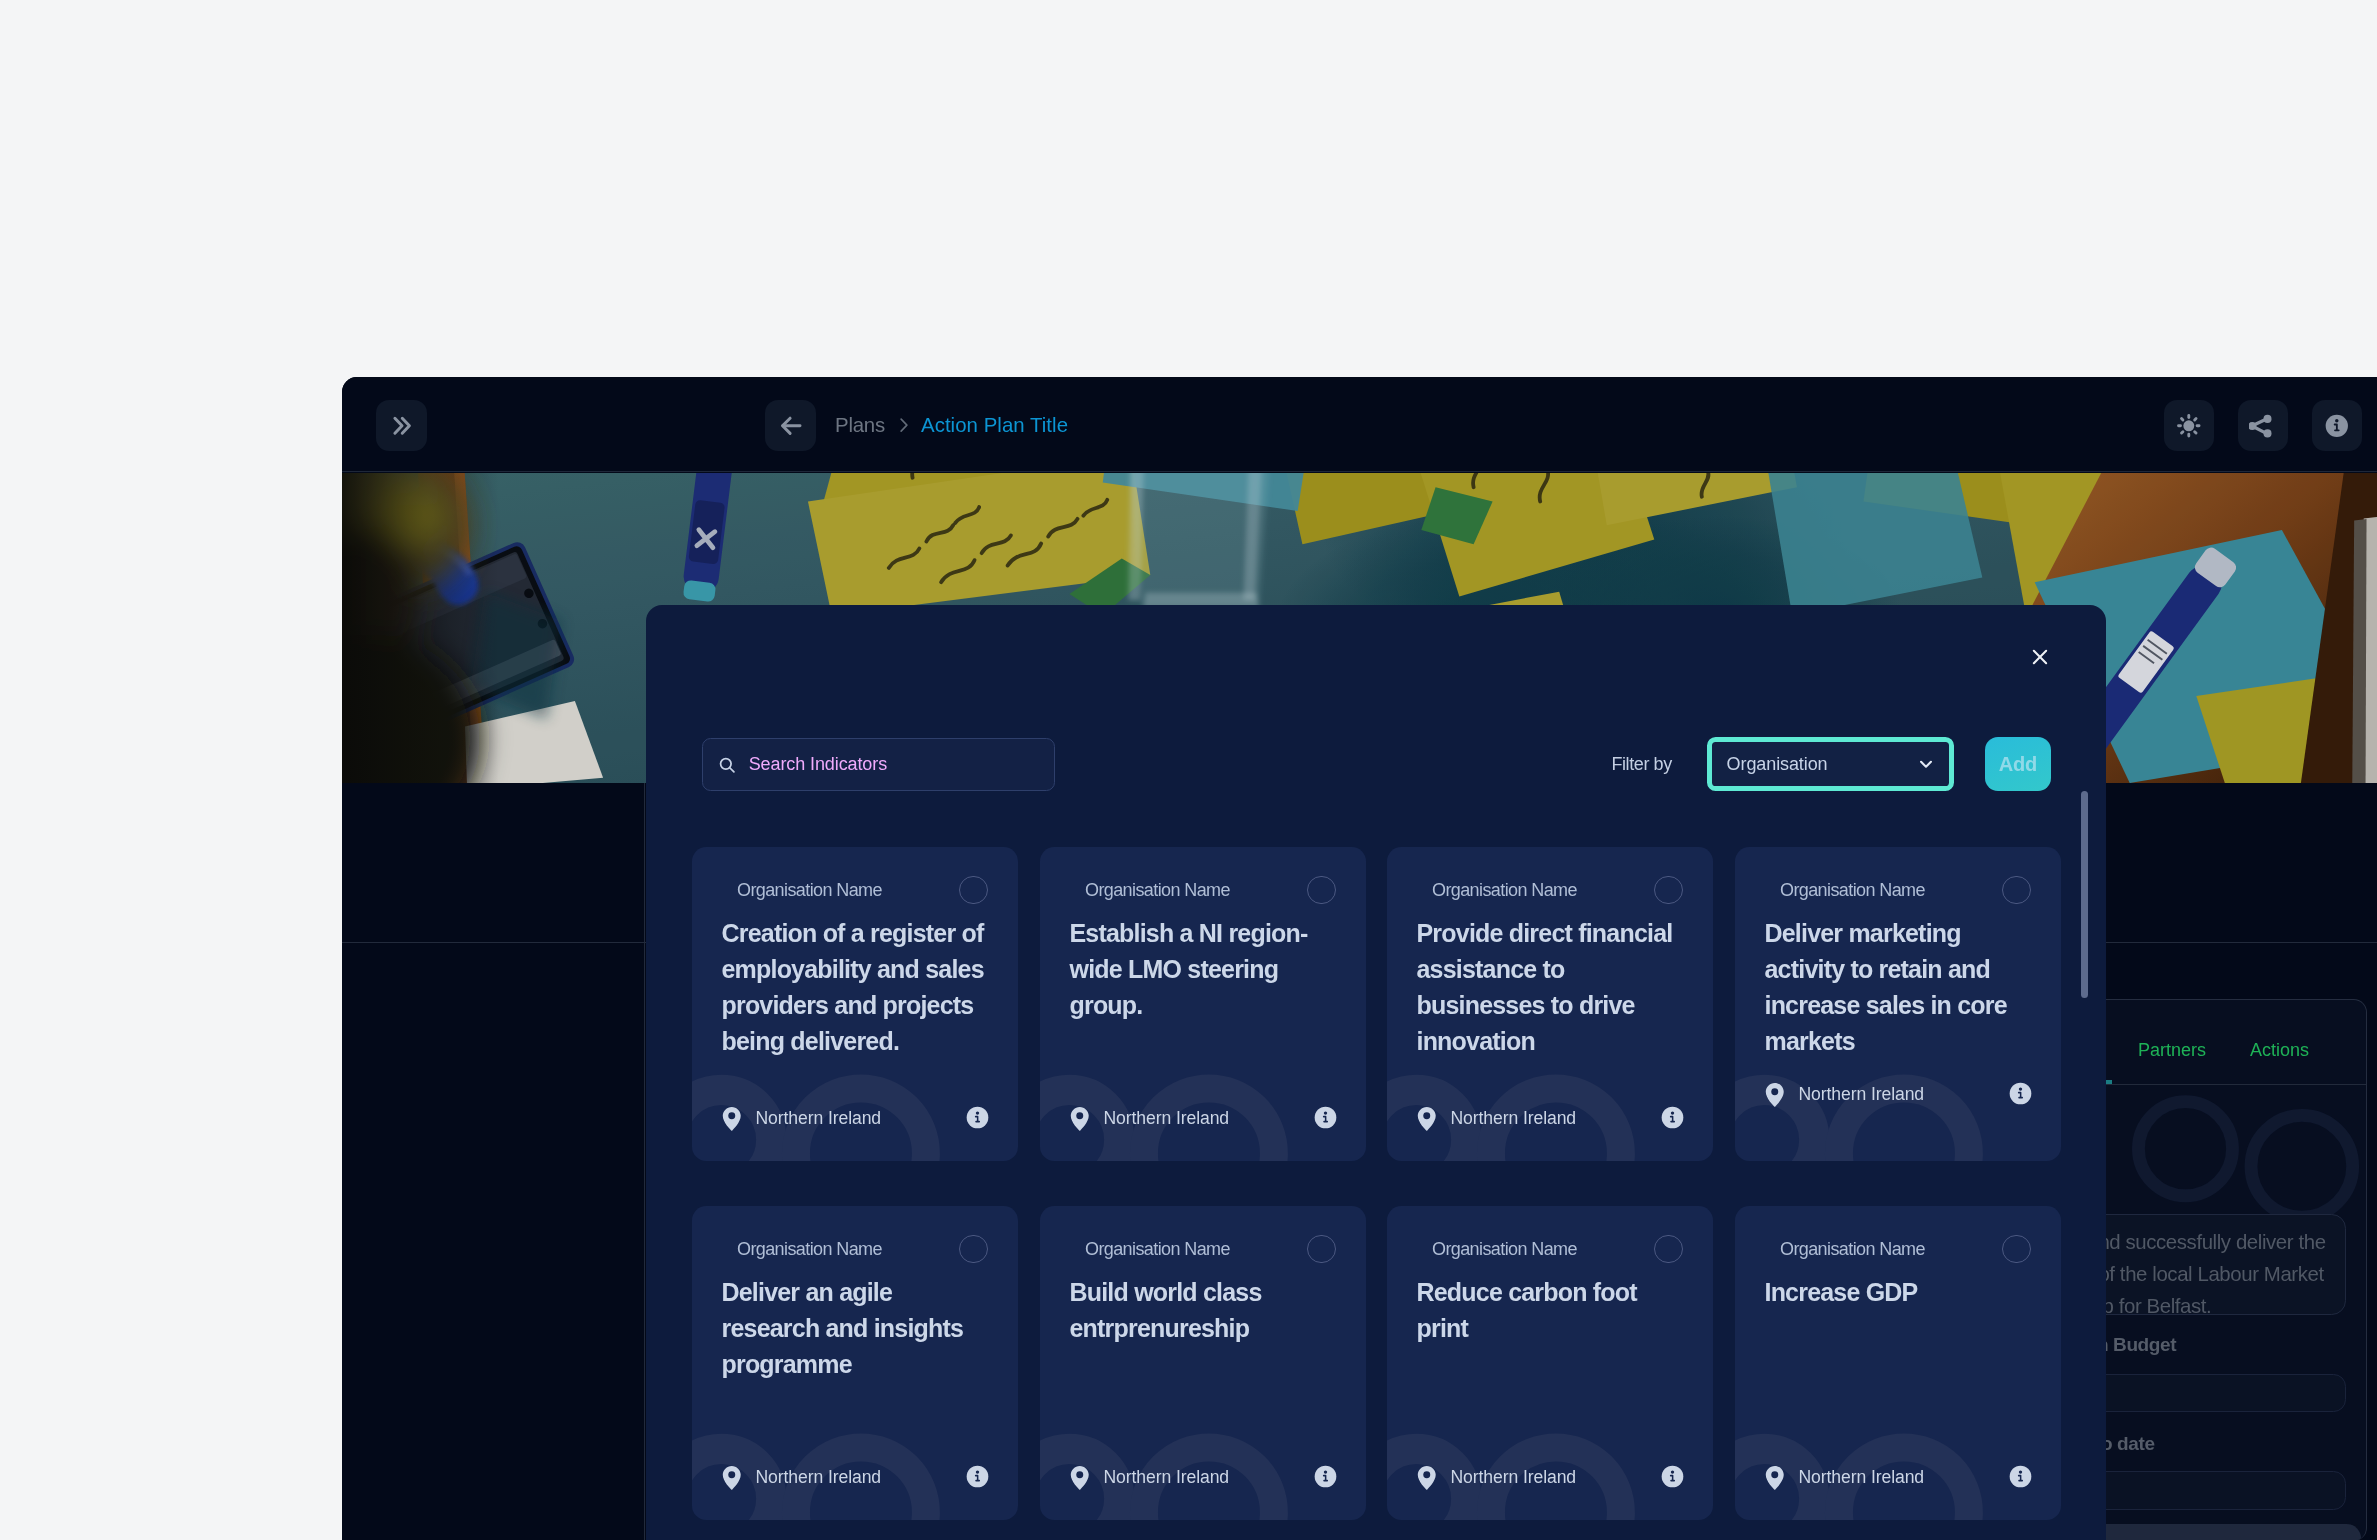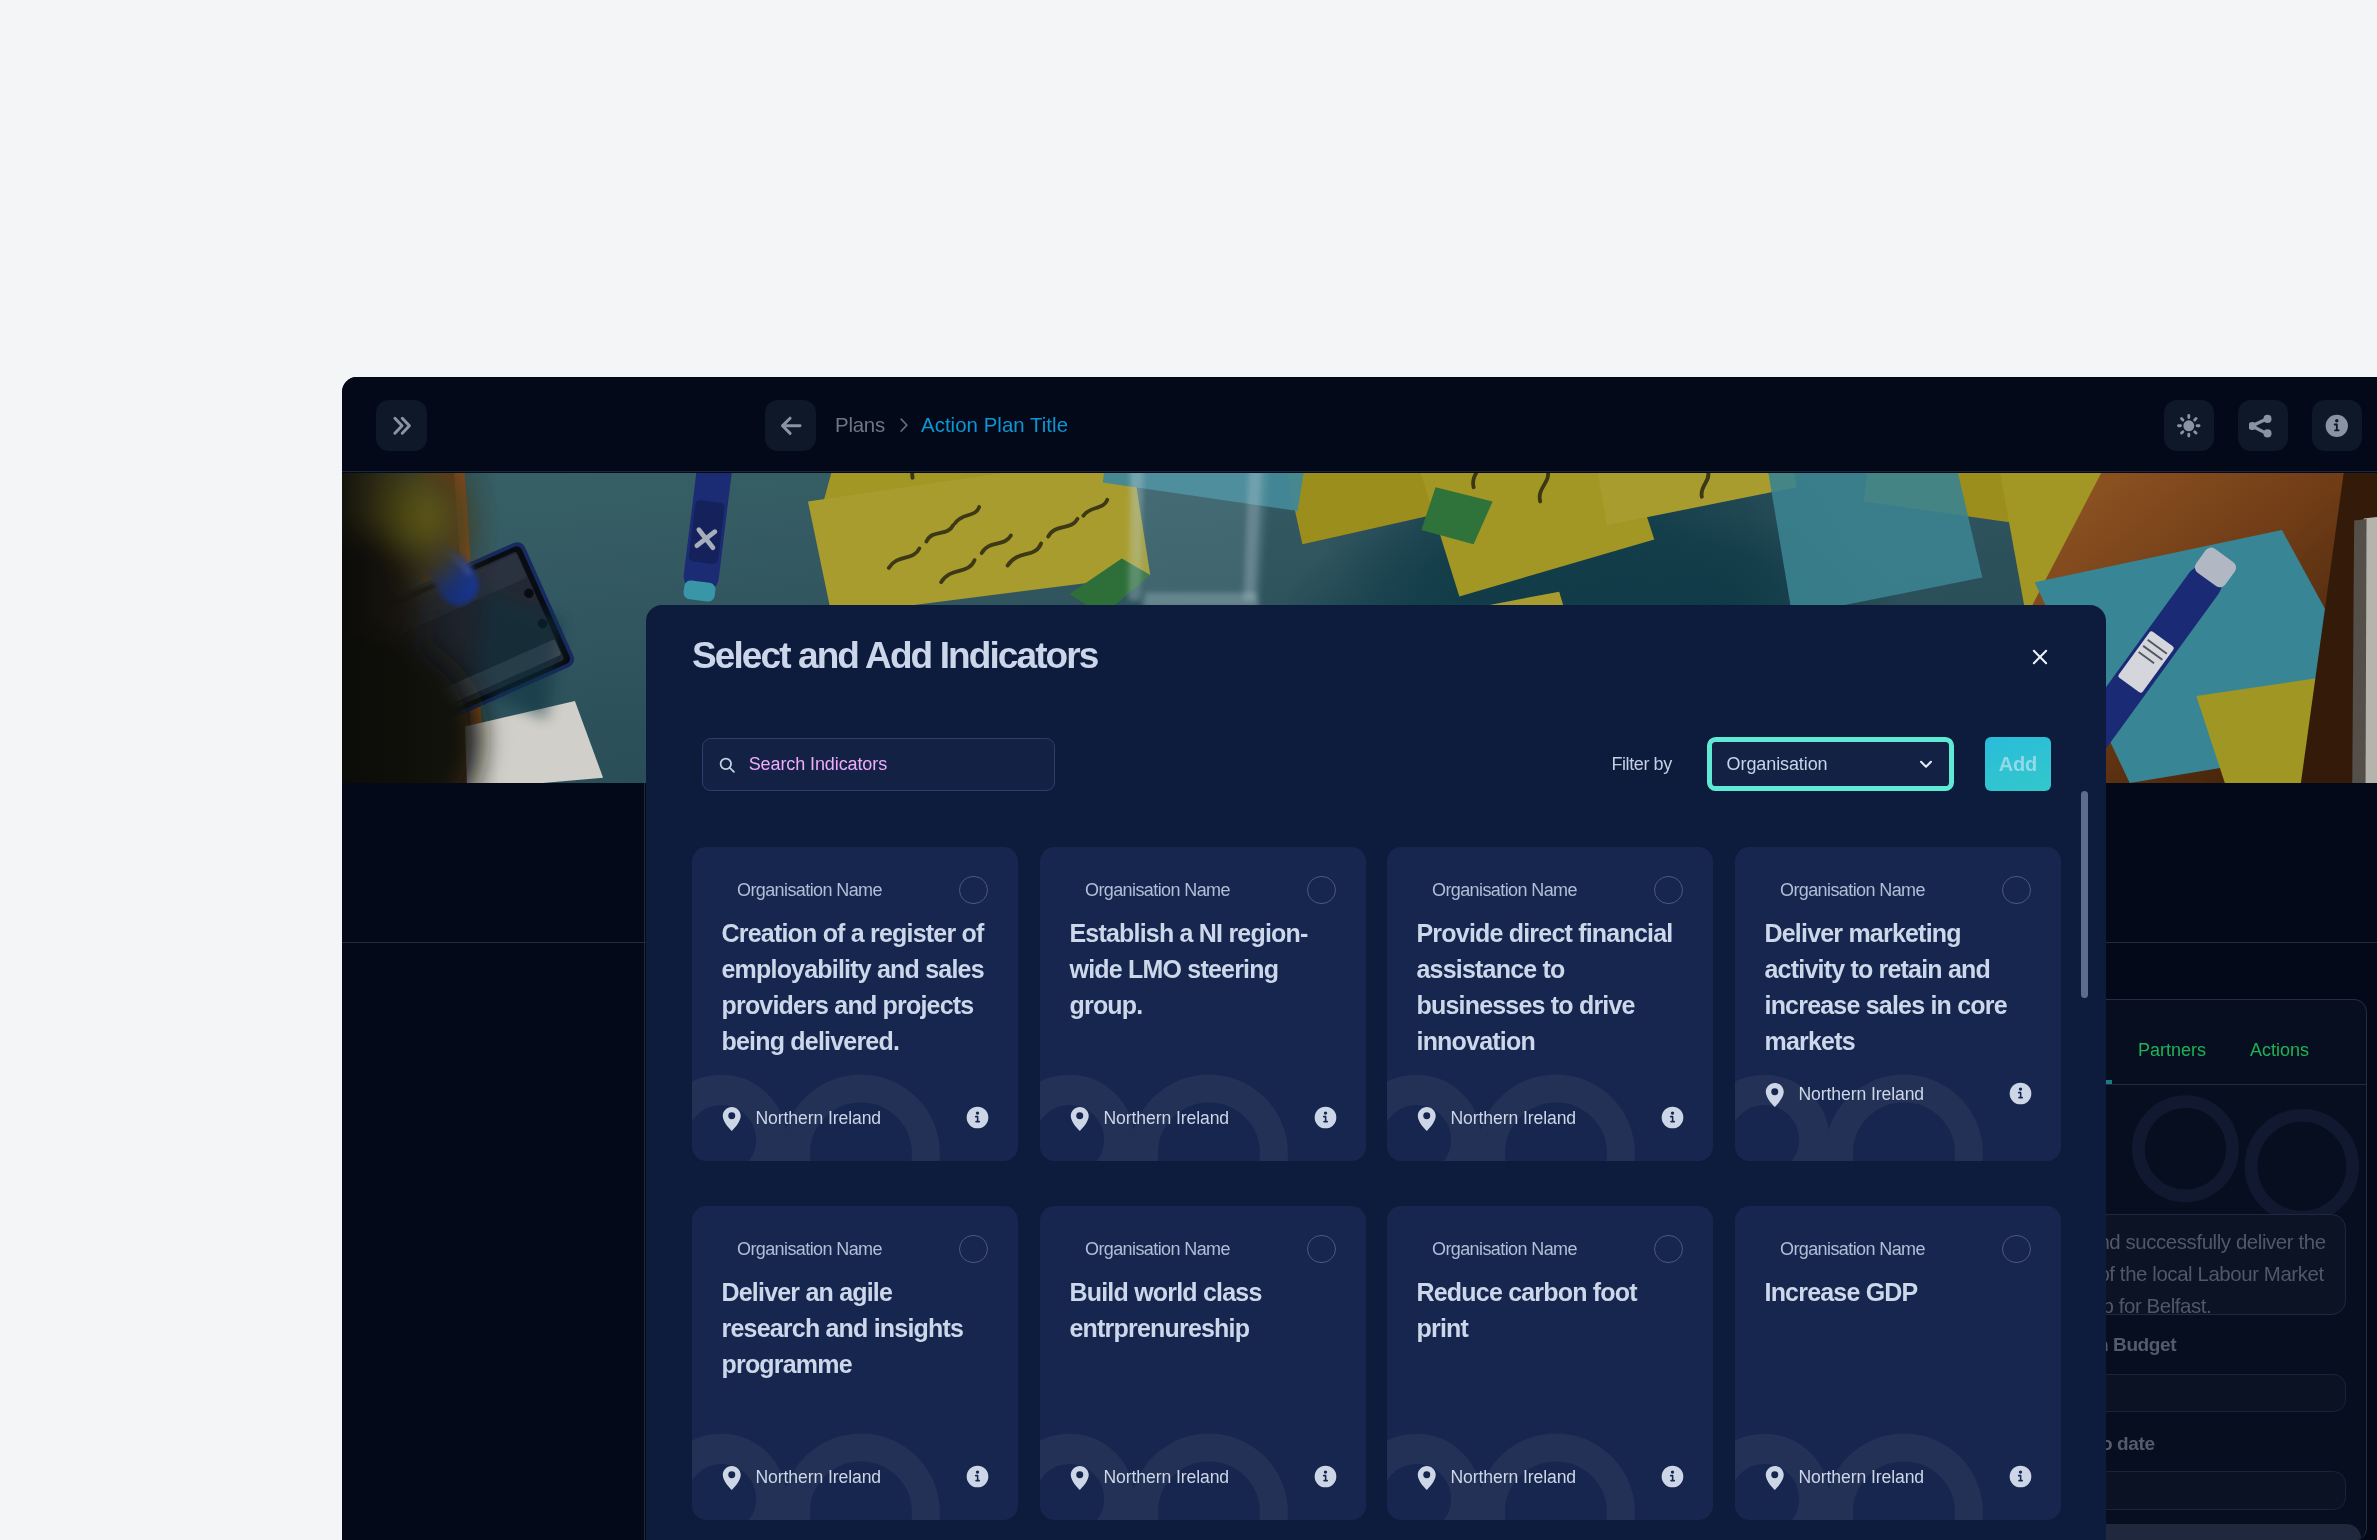--- a/index.html
+++ b/index.html
@@ -48,21 +48,21 @@
   .modal-close{position:absolute;left:1384px;top:42px;width:20px;height:20px;}
 
   .searchbox{position:absolute;left:56px;top:133px;width:353px;height:53px;border:1px solid #2e3f6b;border-radius:8.6px;background:rgba(120,150,210,0.055);display:flex;align-items:center;}
   .searchbox .s-icon{margin-left:14.3px;width:20px;height:20px;}
   .searchbox .s-ph{margin-left:11.4px;font-size:18px;letter-spacing:-0.1px;color:#f0abfc;}
 
   .filterwrap{position:absolute;right:55px;top:132px;height:54px;display:flex;align-items:center;gap:16px;}
   .filter-label{font-size:18px;letter-spacing:-0.4px;color:#c4cfe3;margin-right:19.5px;}
   .select{width:247px;height:54px;border:5px solid #5eead4;border-radius:8.6px;background:rgba(120,150,210,0.05);display:flex;align-items:center;justify-content:space-between;padding:0 12.4px 0 14.3px;}
   .select .v{font-size:18px;letter-spacing:-0.1px;color:#c8d4e8;}
-  .addbtn{margin-left:14.7px;width:66px;height:54px;border-radius:6px;background:linear-gradient(160deg,#29bcda 0%,#33c8cb 100%);display:flex;align-items:center;justify-content:center;font-size:20px;font-weight:bold;letter-spacing:-0.2px;color:rgba(226,237,250,0.55);}
+  .addbtn{margin-left:14.7px;width:66px;height:54px;border-radius:13px;background:linear-gradient(160deg,#29bcda 0%,#33c8cb 100%);display:flex;align-items:center;justify-content:center;font-size:20px;font-weight:bold;letter-spacing:-0.2px;color:rgba(226,237,250,0.55);}
 
   .scrollarea{position:absolute;left:0;top:202px;width:1460px;height:734px;}
   .scrollthumb{position:absolute;left:1435px;top:186px;width:7.1px;height:207px;border-radius:3.8px;background:#5d6b8d;}
 
   .grid{position:absolute;left:46px;top:40px;width:1368px;}
   .card{position:absolute;width:326px;height:314px;border-radius:14.3px;background:#16264f;overflow:hidden;}
   .card .deco{position:absolute;left:0;top:185px;width:326px;height:129px;}
   .card .org{position:absolute;left:45px;top:33px;font-size:18px;letter-spacing:-0.6px;color:#b0bed6;}
   .card .sel{position:absolute;left:267px;top:28.5px;width:28.5px;height:28.5px;border-radius:50%;border:1px solid #4b5881;}
   .card .ttl{position:absolute;left:29.5px;top:68px;width:267px;font-size:25px;line-height:36px;letter-spacing:-0.8px;font-weight:bold;color:#ccd7e9;}
@@ -324,21 +324,20 @@
       <div class="rp-input" style="left:285px;top:374px;width:287px;height:38px"></div>
       <div class="rp-label" style="left:327px;top:433px">o date</div>
       <div class="rp-input" style="left:285px;top:471px;width:287px;height:39px"></div>
       <div class="rp-bigbtn" style="left:266px;top:524px;width:321px;height:57px"></div>
     </div>
   </div>
 
   <div class="overlay"></div>
 
   <div class="modal">
-    <div class="modal-title">Select and Add Indicators</div>
     <svg class="modal-close" viewBox="0 0 24 24">
       <path d="M4.6 4.6 L19.4 19.4 M19.4 4.6 L4.6 19.4" stroke="#eef1f5" stroke-width="2.45" stroke-linecap="round"></path>
     </svg>
 
     <div class="searchbox">
       <svg class="s-icon" viewBox="0 0 24 24" fill="none">
         <circle cx="10.6" cy="10.6" r="6.3" stroke="#c6d2e6" stroke-width="2.1"></circle>
         <path d="M15.3 15.3 L20.3 20.3" stroke="#c6d2e6" stroke-width="2.1" stroke-linecap="round"></path>
       </svg>
       <div class="s-ph">Search Indicators</div>

